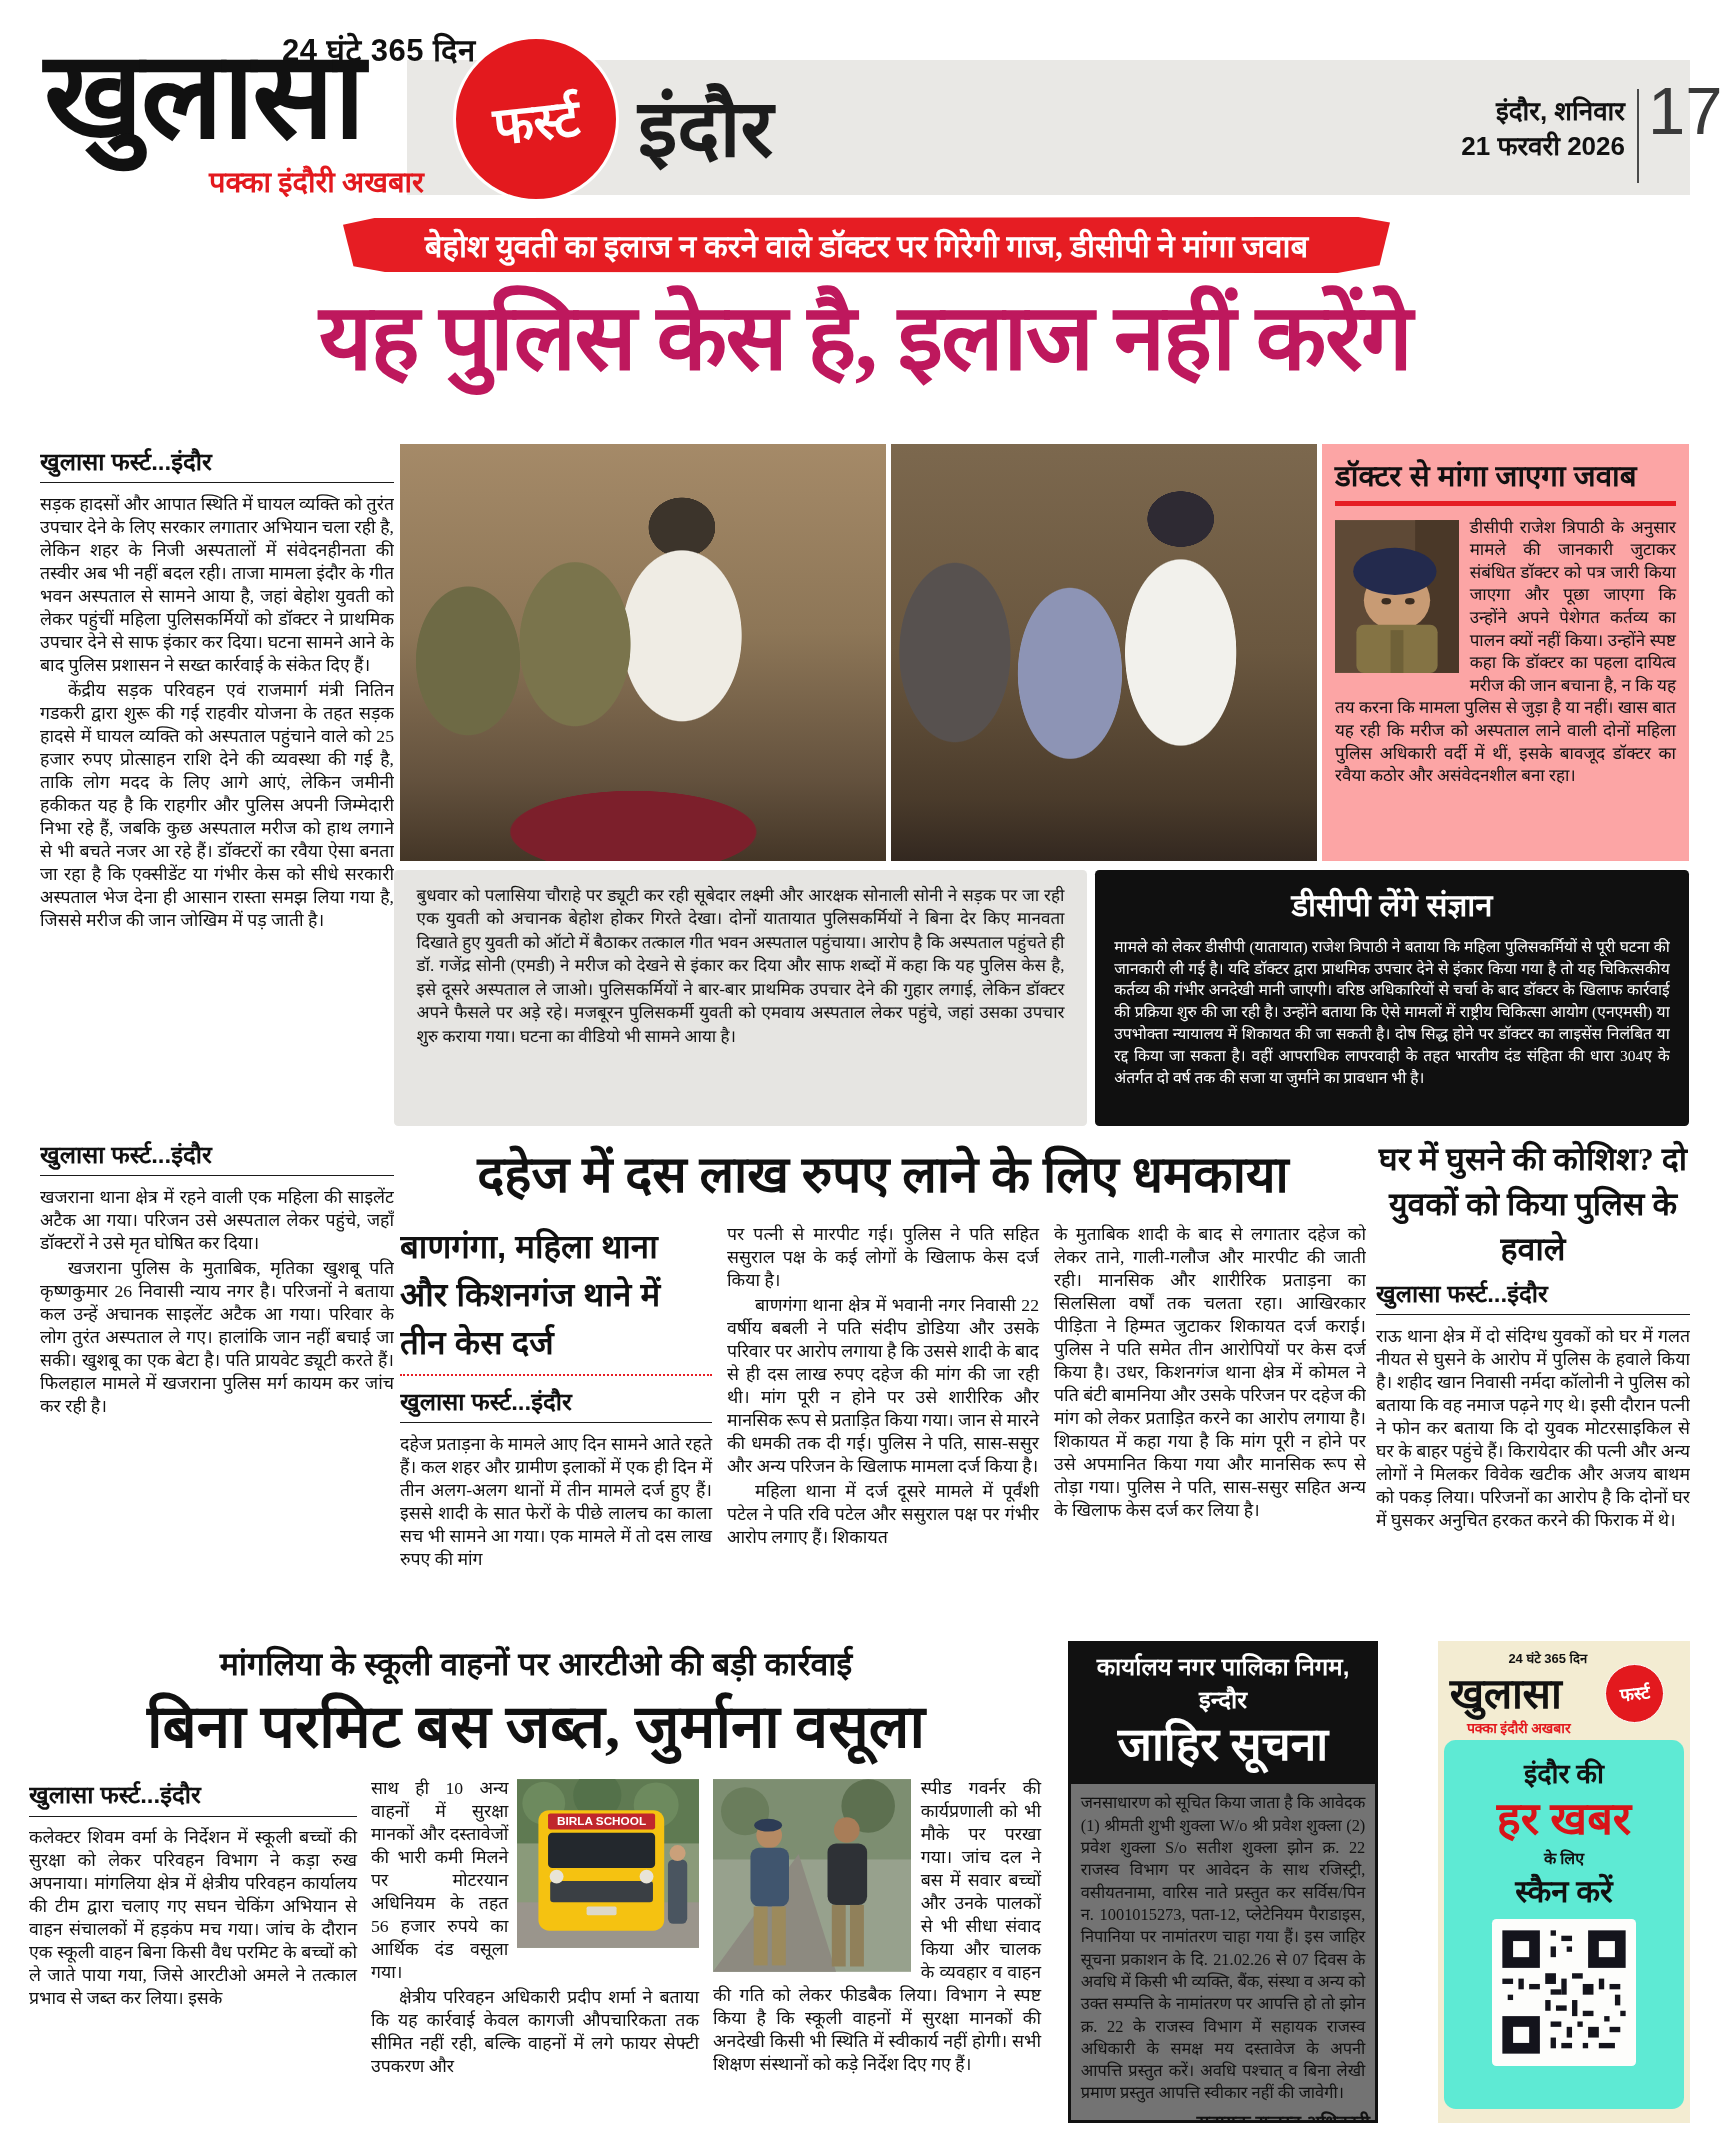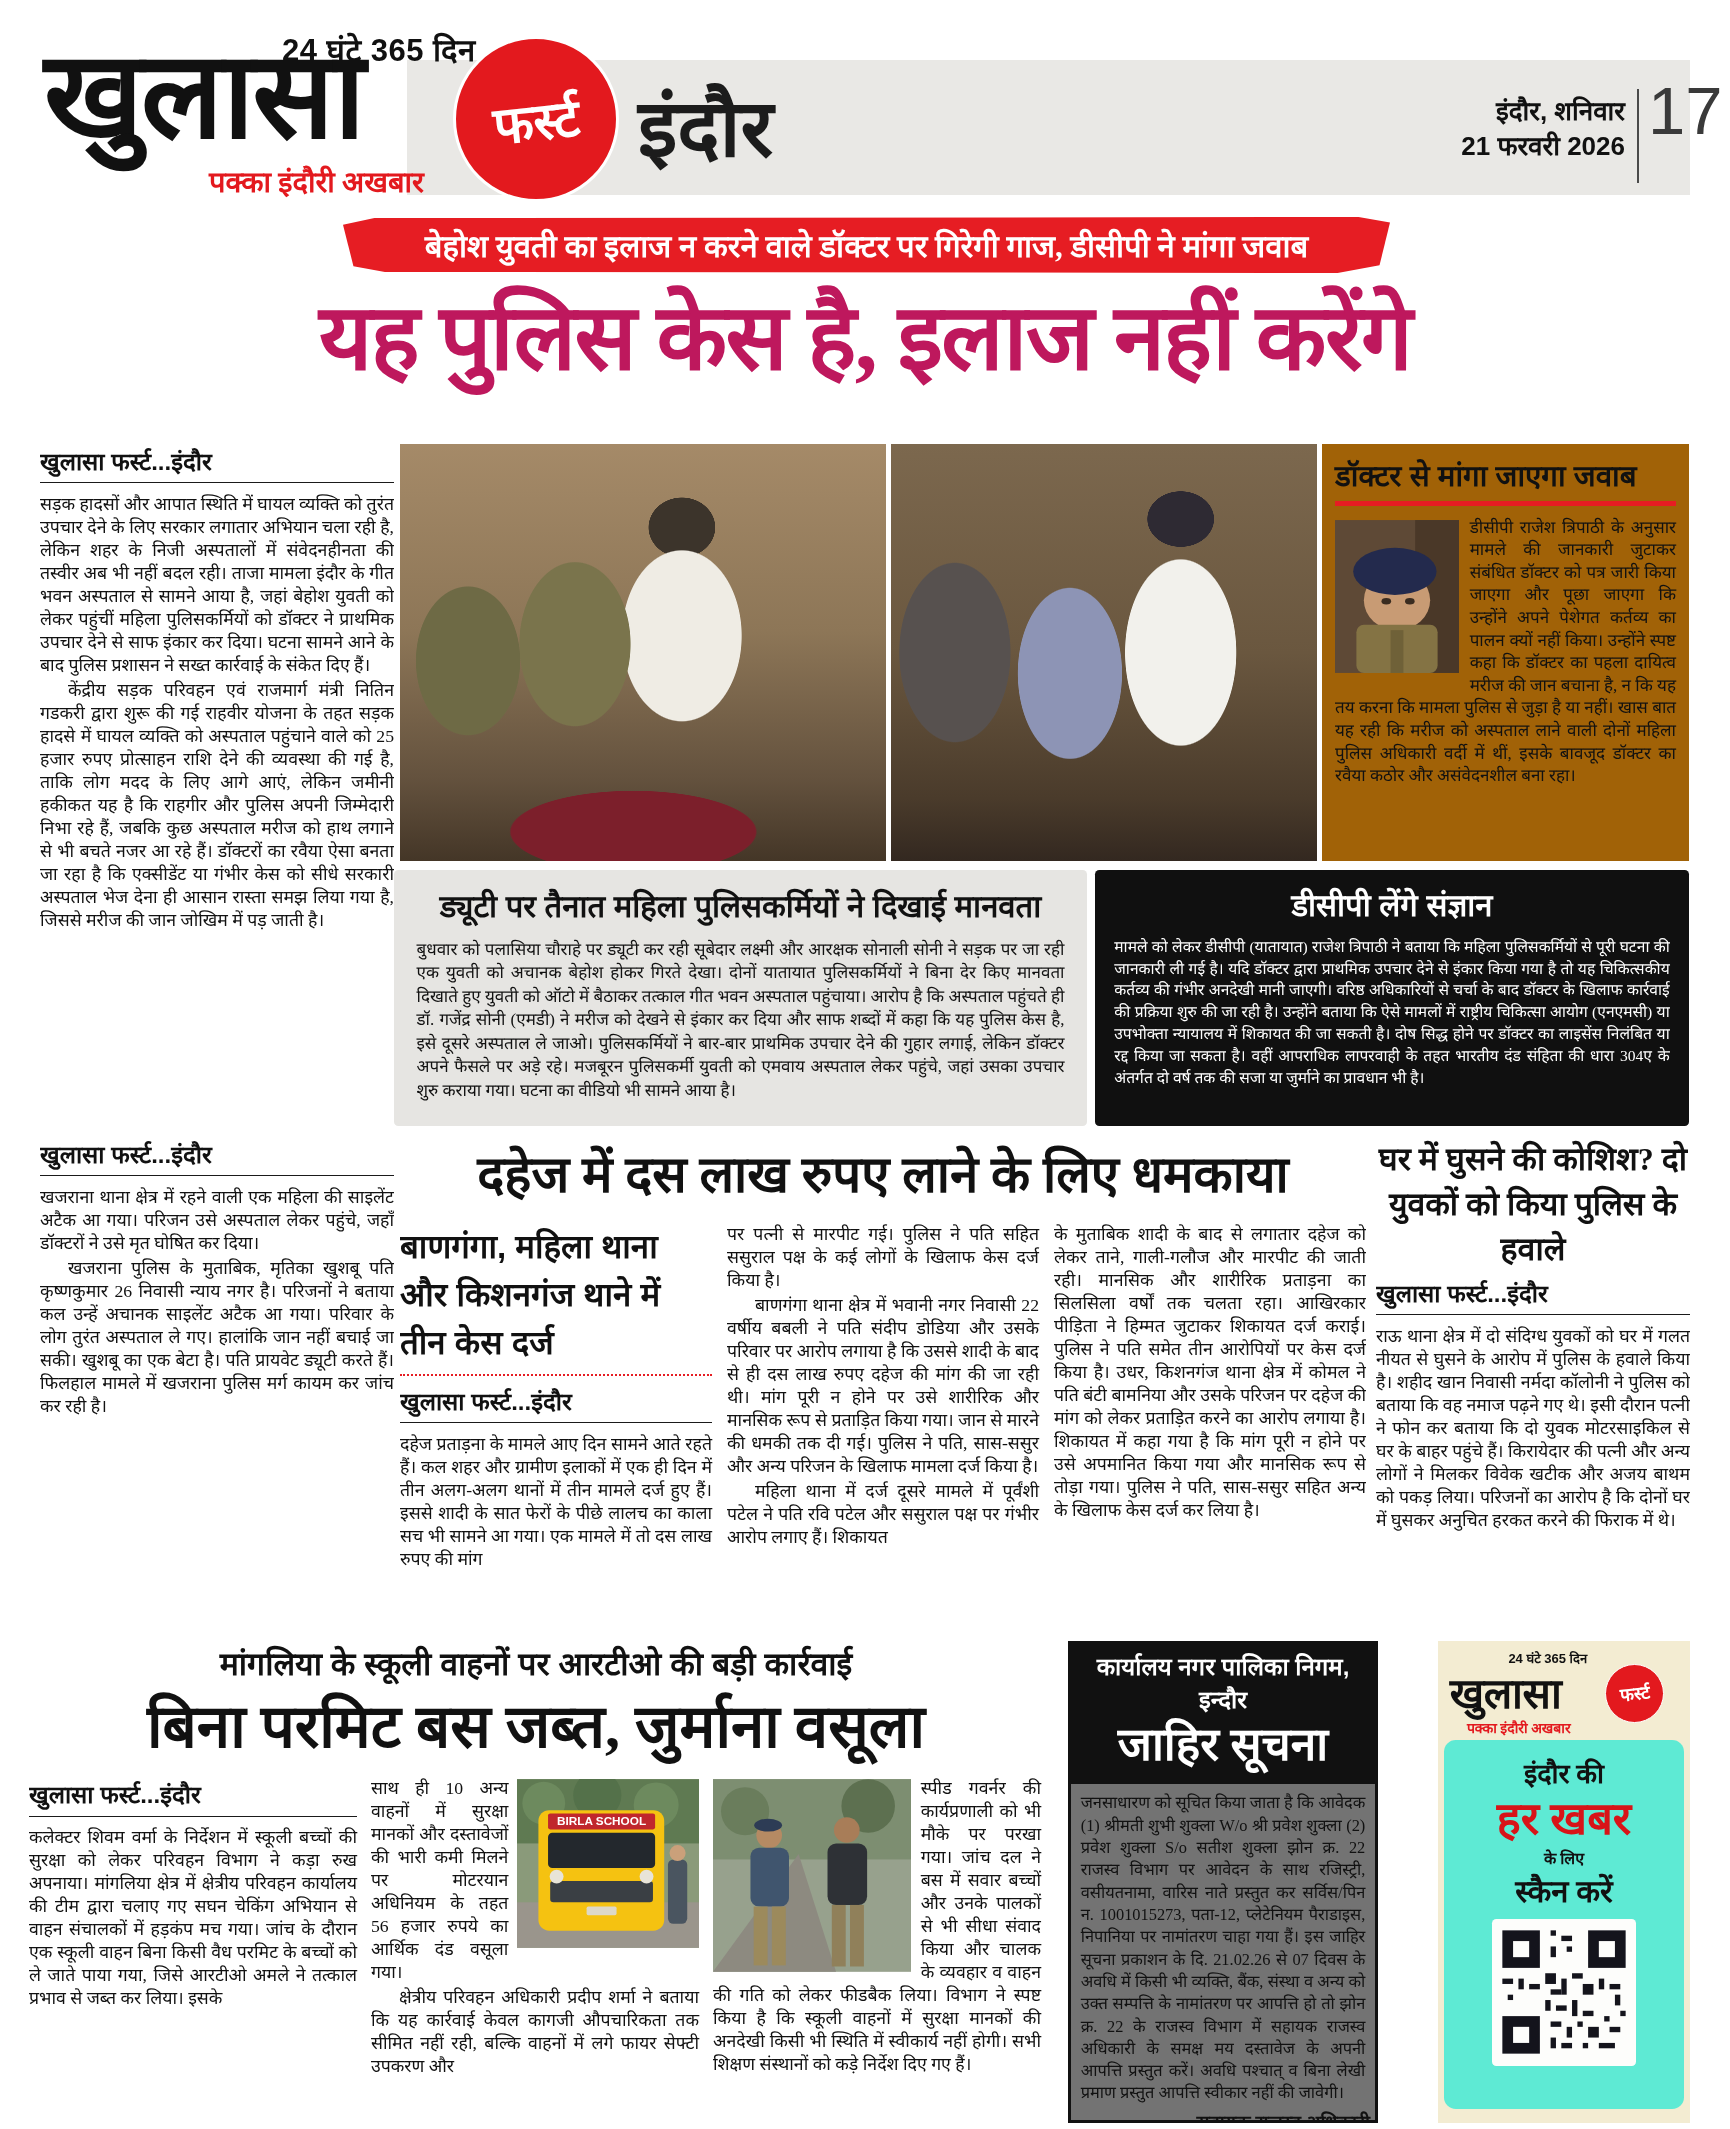--- a/index.html
+++ b/index.html
@@ -53,21 +53,21 @@
       linear-gradient(180deg, #a58a68 0%, #8d7657 45%, #64523e 80%, #443627 100%); }
   .photo-b { left:891px; top:444px; width:426px; height:417px;
     background-color:#6d5a44;
     background-image:
       radial-gradient(ellipse 80px 129px at 15% 50%, #57514f 0 69%, transparent 70%),
       radial-gradient(ellipse 75px 123px at 42% 55%, #8d94b5 0 69%, transparent 70%),
       radial-gradient(ellipse 80px 134px at 68% 50%, #f2f1ec 0 69%, transparent 70%),
       radial-gradient(ellipse 48px 40px at 68% 18%, #2e2a33 0 69%, transparent 70%),
       linear-gradient(180deg, #7c684e 0%, #6a573f 50%, #4a3b2b 85%, #332820 100%); }
 
-  .doctor-box { left:1322px; top:444px; width:367px; height:417px; background:#a16207; padding:9.7px 13px; overflow:hidden; }
+  .doctor-box { left:1322px; top:444px; width:367px; height:417px; background:#fca5a5; padding:9.7px 13px; overflow:hidden; }
   .doctor-box h2 { font-size:29.5px; font-weight:900; font-family:"Liberation Sans",sans-serif; }
   .red-rule { height:4.8px; background:#e61d23; margin:6.4px 0 10.7px; }
   .officer-photo { float:left; width:124px; height:153px; margin:3.2px 10.7px 4.3px 0; }
   .doctor-box .body-text { font-size:17px; line-height:1.33; }
 
   
   .manavta-box { left:394px; top:870px; width:693px; height:256px; background:#e6e5e2; border-radius:4.3px; padding:14px 22.5px; overflow:hidden; }
   .manavta-box h2 { font-size:31px; font-weight:900; text-align:center; margin-bottom:11.8px; font-family:"Liberation Sans",sans-serif; }
   .manavta-box .body-text { font-size:17px; line-height:1.38; }
   .dcp-box { left:1095px; top:870px; width:594px; height:256px; background:#101010; color:#fff; border-radius:4.3px; padding:13px 19.3px; overflow:hidden; }
@@ -163,21 +163,20 @@
     <ellipse cx="112" cy="96" rx="78" ry="44" fill="#232a4d"></ellipse>
     <rect x="40" y="196" width="152" height="90" rx="14" fill="#847344"></rect>
     <rect x="104" y="206" width="24" height="80" fill="#6f6138"></rect>
     <ellipse cx="96" cy="152" rx="9" ry="6" fill="#3a2c20"></ellipse>
     <ellipse cx="140" cy="152" rx="9" ry="6" fill="#3a2c20"></ellipse>
   </svg>
   <div class="body-text justify">डीसीपी राजेश त्रिपाठी के अनुसार मामले की जानकारी जुटाकर संबंधित डॉक्टर को पत्र जारी किया जाएगा और पूछा जाएगा कि उन्होंने अपने पेशेगत कर्तव्य का पालन क्यों नहीं किया। उन्होंने स्पष्ट कहा कि डॉक्टर का पहला दायित्व मरीज की जान बचाना है, न कि यह तय करना कि मामला पुलिस से जुड़ा है या नहीं। खास बात यह रही कि मरीज को अस्पताल लाने वाली दोनों महिला पुलिस अधिकारी वर्दी में थीं, इसके बावजूद डॉक्टर का रवैया कठोर और असंवेदनशील बना रहा।</div>
 </aside>
 
 <section class="abs manavta-box">
-  <h2>ड्यूटी पर तैनात महिला पुलिसकर्मियों ने दिखाई मानवता</h2>
   <div class="body-text justify">बुधवार को पलासिया चौराहे पर ड्यूटी कर रही सूबेदार लक्ष्मी और आरक्षक सोनाली सोनी ने सड़क पर जा रही एक युवती को अचानक बेहोश होकर गिरते देखा। दोनों यातायात पुलिसकर्मियों ने बिना देर किए मानवता दिखाते हुए युवती को ऑटो में बैठाकर तत्काल गीत भवन अस्पताल पहुंचाया। आरोप है कि अस्पताल पहुंचते ही डॉ. गजेंद्र सोनी (एमडी) ने मरीज को देखने से इंकार कर दिया और साफ शब्दों में कहा कि यह पुलिस केस है, इसे दूसरे अस्पताल ले जाओ। पुलिसकर्मियों ने बार-बार प्राथमिक उपचार देने की गुहार लगाई, लेकिन डॉक्टर अपने फैसले पर अड़े रहे। मजबूरन पुलिसकर्मी युवती को एमवाय अस्पताल लेकर पहुंचे, जहां उसका उपचार शुरु कराया गया। घटना का वीडियो भी सामने आया है।</div>
 </section>
 
 <section class="abs dcp-box">
   <h2>डीसीपी लेंगे संज्ञान</h2>
   <div class="body-text justify">मामले को लेकर डीसीपी (यातायात) राजेश त्रिपाठी ने बताया कि महिला पुलिसकर्मियों से पूरी घटना की जानकारी ली गई है। यदि डॉक्टर द्वारा प्राथमिक उपचार देने से इंकार किया गया है तो यह चिकित्सकीय कर्तव्य की गंभीर अनदेखी मानी जाएगी। वरिष्ठ अधिकारियों से चर्चा के बाद डॉक्टर के खिलाफ कार्रवाई की प्रक्रिया शुरु की जा रही है। उन्होंने बताया कि ऐसे मामलों में राष्ट्रीय चिकित्सा आयोग (एनएमसी) या उपभोक्ता न्यायालय में शिकायत की जा सकती है। दोष सिद्ध होने पर डॉक्टर का लाइसेंस निलंबित या रद्द किया जा सकता है। वहीं आपराधिक लापरवाही के तहत भारतीय दंड संहिता की धारा 304ए के अंतर्गत दो वर्ष तक की सजा या जुर्माने का प्रावधान भी है।</div>
 </section>
 
 <section class="abs silent-col">
   <div class="byline">खुलासा फर्स्ट...इंदौर</div>

